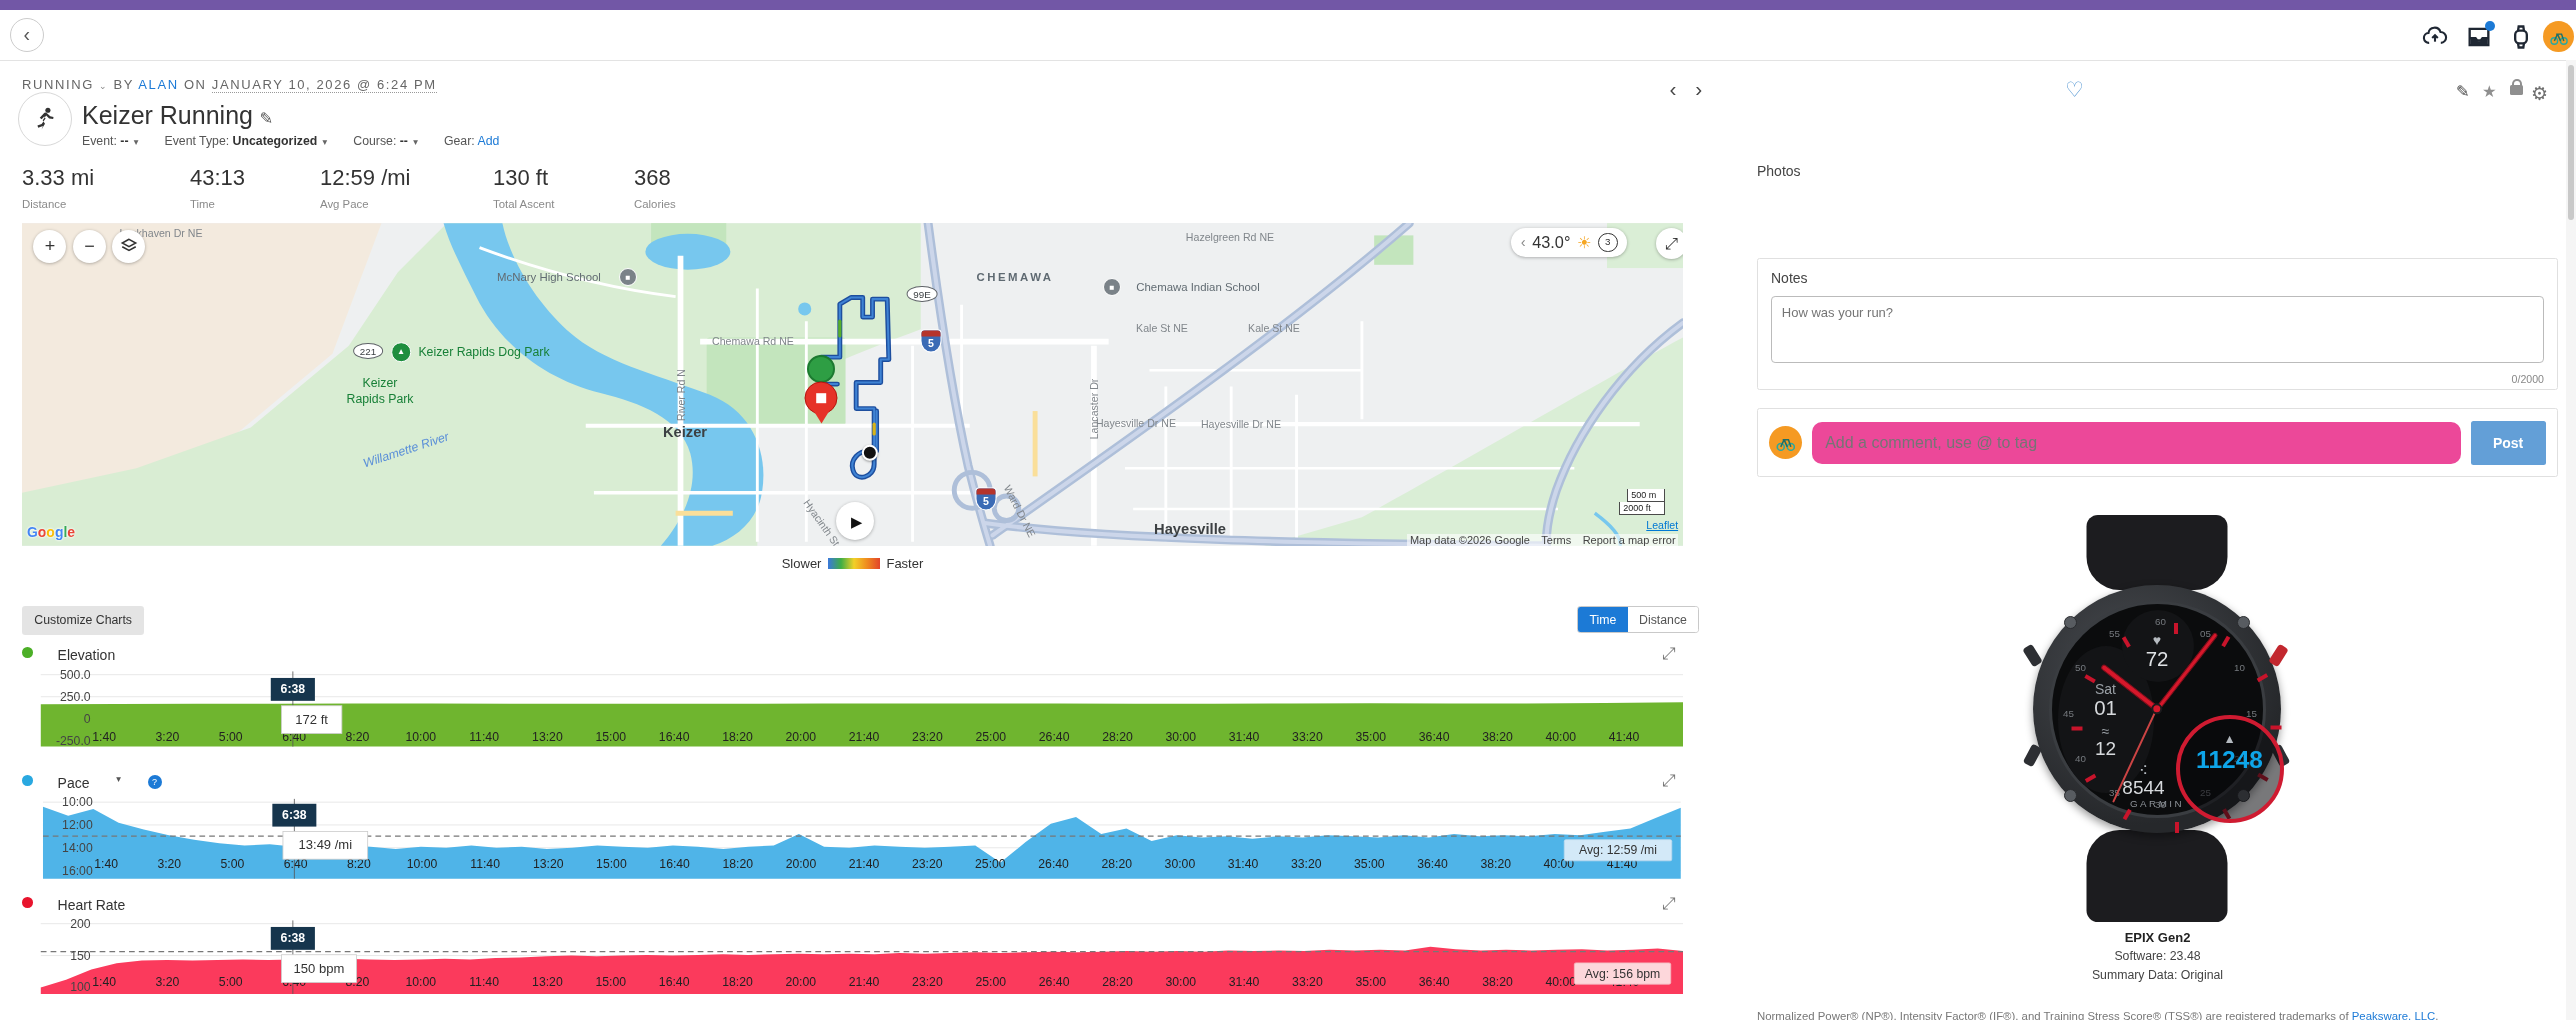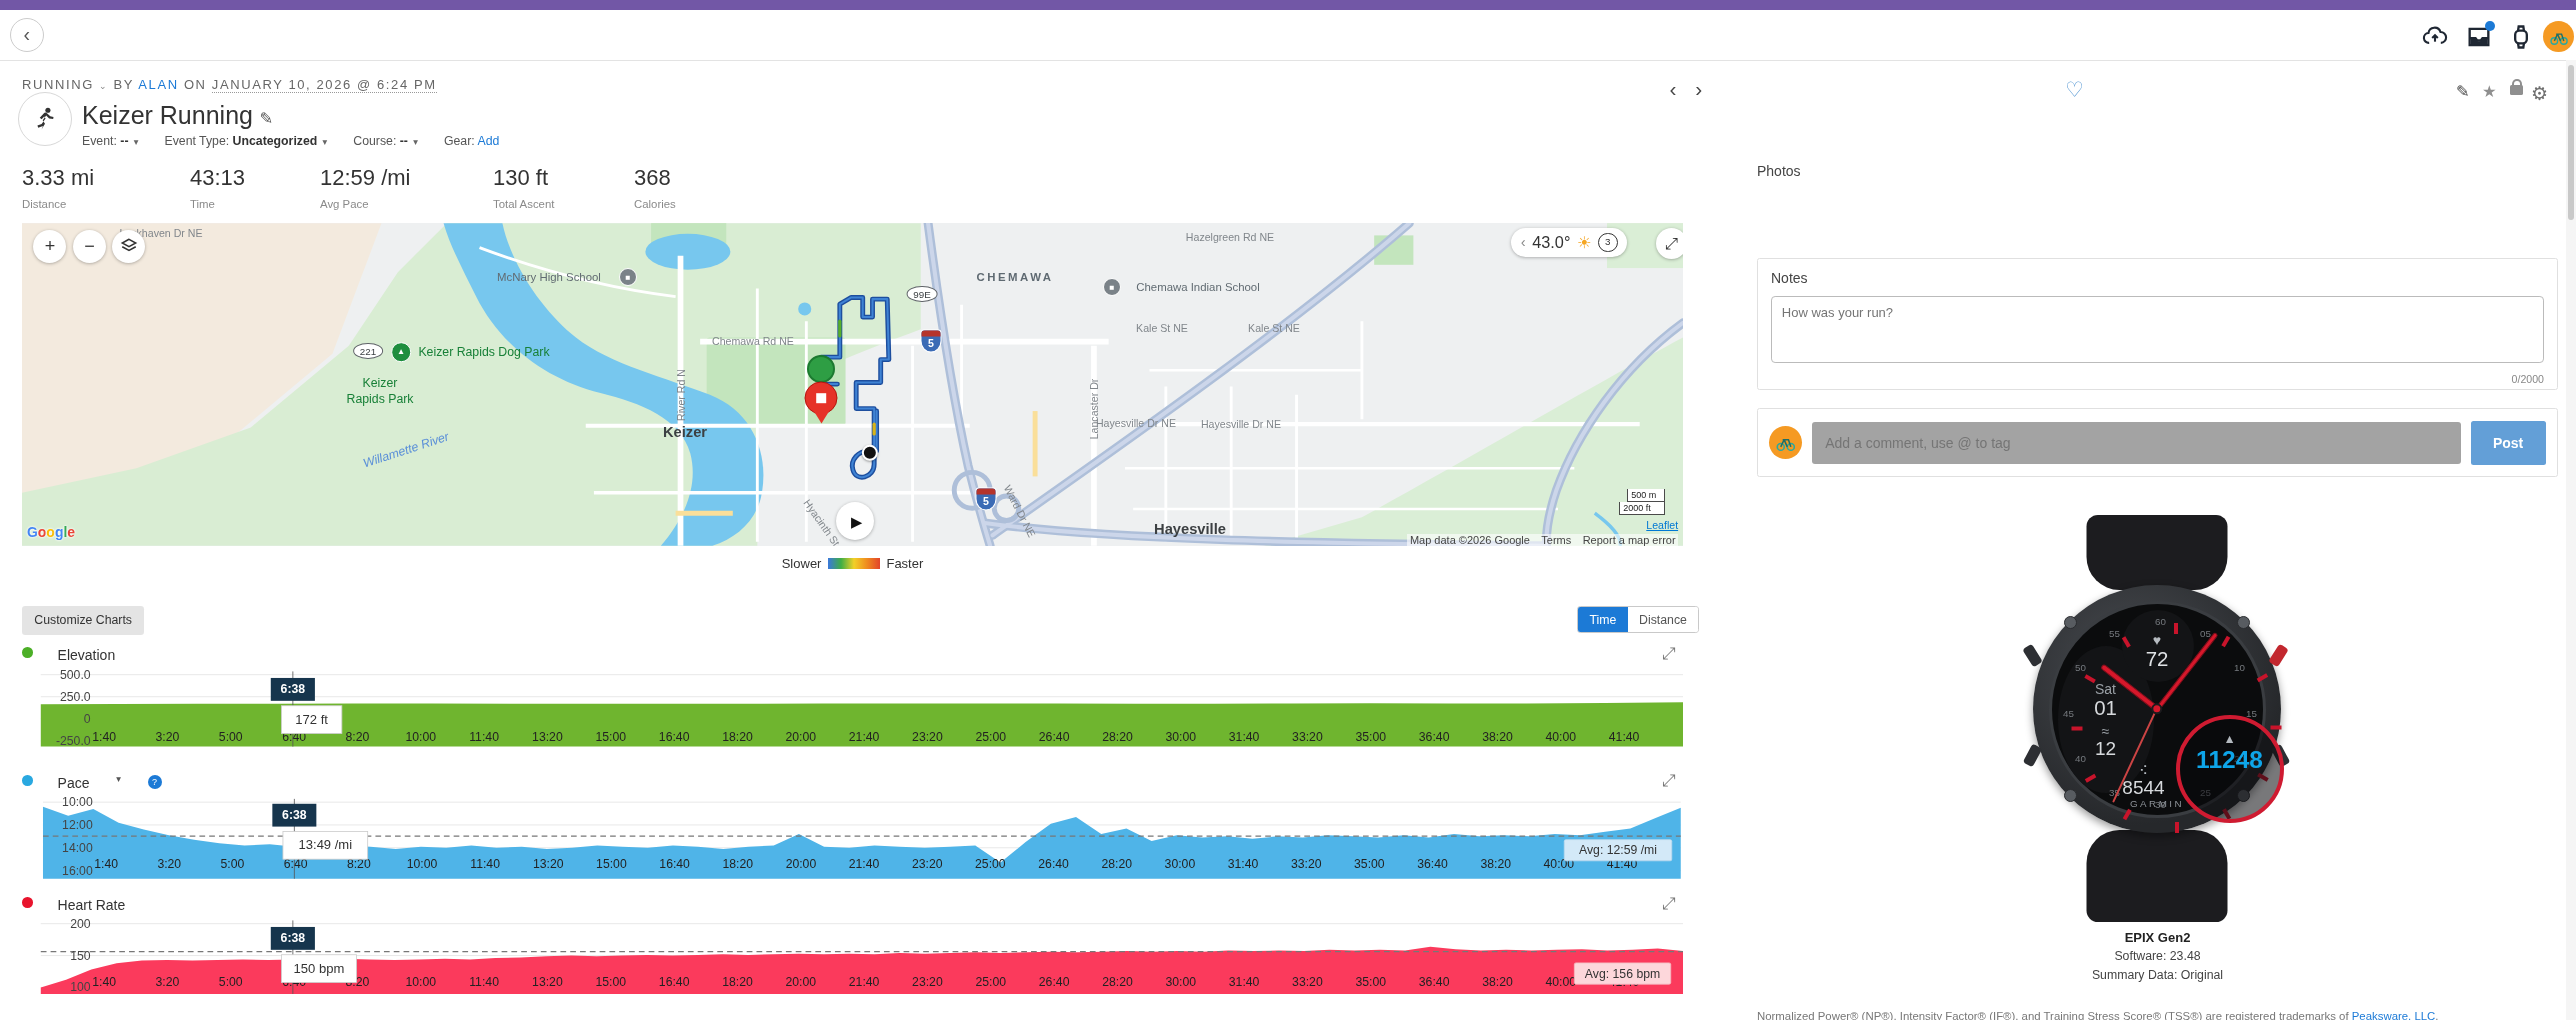--- a/index.html
+++ b/index.html
@@ -115,22 +115,22 @@
   .rhead{position:absolute;left:1757px;font-size:14px;color:#444;}
   .photobox{position:absolute;left:1757px;top:183px;width:801px;height:64px;background:#fff;border:0.8px solid #ddd;
             display:flex;align-items:center;justify-content:center;gap:8.2px;font-size:14px;color:#555;cursor:pointer;}
   .notescard{position:absolute;left:1757px;top:258px;width:801px;height:132px;background:#fff;border:0.8px solid #e0e0e0;border-radius:2.5px;padding:11.4px 13px;}
   .notescard .nh{font-size:14px;color:#444;}
   .notescard textarea{width:100%;height:67px;margin-top:9.8px;border:0.8px solid #bbb;border-radius:4.1px;resize:none;
             font-family:inherit;font-size:13px;padding:8.2px 9.8px;color:#333;outline:none;}
   .charcount{text-align:right;font-size:10.6px;color:#888;margin-top:6.5px;}
   .commentcard{position:absolute;left:1757px;top:408px;width:801px;height:69px;background:#fff;border:0.8px solid #e0e0e0;border-radius:2.5px;
             display:flex;align-items:center;padding:0 11.4px;gap:9.8px;}
-  .commentcard input{flex:1;height:42px;background:#a3a3a3;border:none;border-radius:3px;padding:0 13px;
-            font-family:inherit;font-size:14px;color:#333;outline:none;}
+  .commentcard input{flex:1;height:42px;background:#ec4899;border:none;border-radius:10px;padding:0 13px;
+            font-family:inherit;font-size:16px;color:#333;outline:none;}
   .postbtn{width:75px;height:44px;background:#639fd7;color:#fff;border:none;border-radius:2.5px;
             font-size:14px;font-weight:bold;cursor:pointer;font-family:inherit;}
 
   
   .watch{position:absolute;left:2033px;top:515px;width:248px;height:407px;}
   .strap{position:absolute;left:50%;transform:translateX(-50%);width:141px;background:#1c1c1f;}
   .strap.t{top:0;height:75px;border-radius:11.4px 11.4px 33px 33px;}
   .strap.b{bottom:0;height:92px;border-radius:33px 33px 11.4px 11.4px;}
   .case{position:absolute;left:0;top:70px;width:248px;height:248px;border-radius:50%;
         background:radial-gradient(circle at 40% 35%,#4a4d52,#26282b 70%);box-shadow:0 3.3px 8.2px rgba(0,0,0,.4);}

